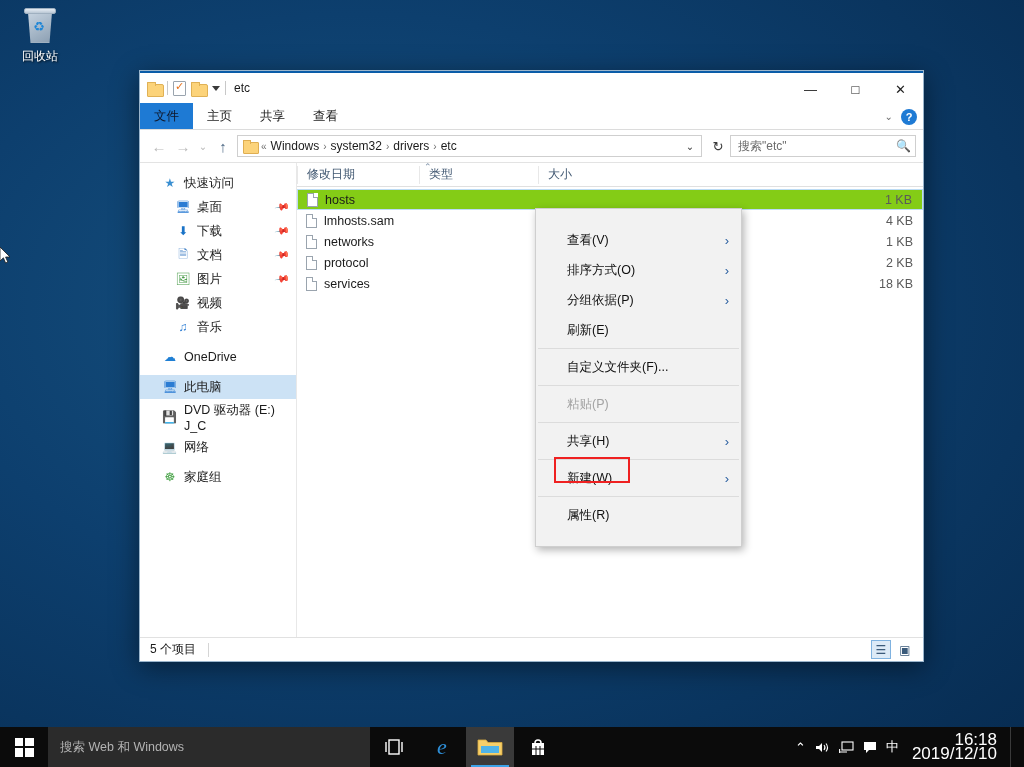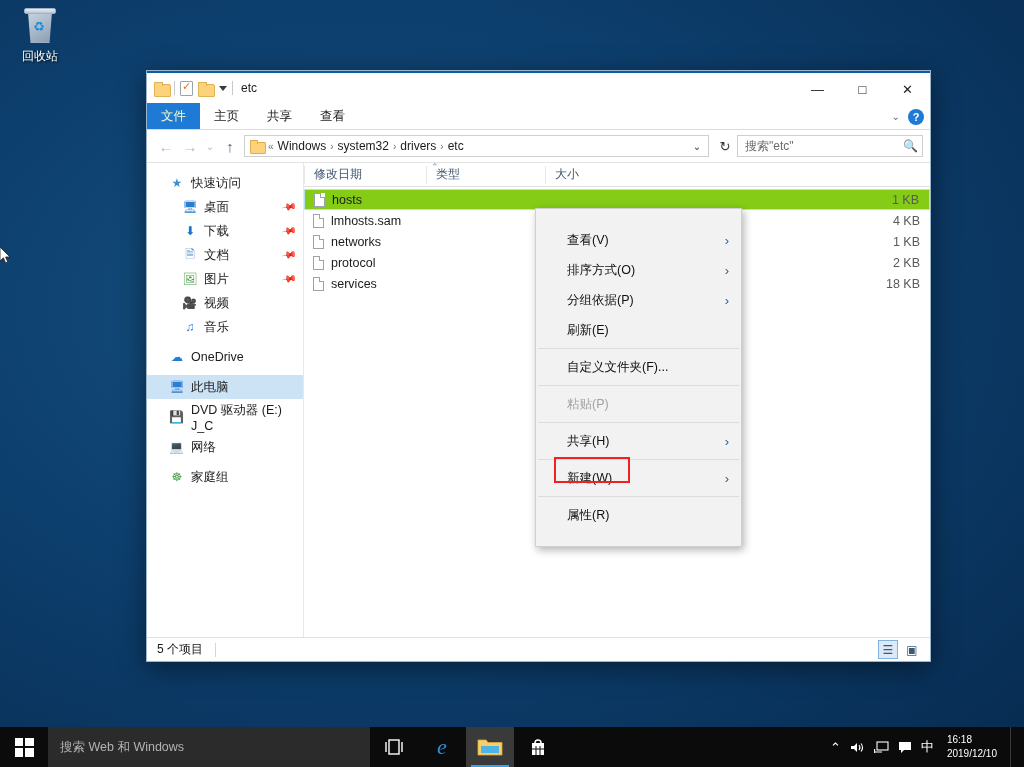--- a/index.html
+++ b/index.html
@@ -45,21 +45,21 @@
     text-shadow: 1px 1px 2px rgba(0,0,0,.85);
     line-height: 14px;
   }
   #mouse-cursor {
     position: absolute; left: 0px; top: 247px;
     width: 12px; height: 18px;
   }
 
   
   #explorer-window {
-    position: absolute; left: 146px; top: 70px;
+    position: absolute; left: 139px; top: 70px;
     width: 785px; height: 592px;
     background: #ffffff;
     border: 1px solid #9ab5cc;
     box-shadow: 0 6px 26px rgba(0,0,0,.45);
     display: flex; flex-direction: column;
   }
   .titlebar {
     height: 32px; background:#ffffff;
     border-top: 2px solid #0a5ca8;
     display: flex; align-items: center;
@@ -103,21 +103,21 @@
 
   .ribbon-tabs {
     height: 27px; background:#ffffff; display:flex; align-items:stretch;
     border-bottom: 1px solid #dcdcdc;
     position: relative;
   }
   .rtab {
     padding: 0 14px; display:flex; align-items:center;
     font-size: 12.5px; color:#222;
   }
-  .rtab.active { background:#1e7ad4; color:#fef9c3; }
+  .rtab.active { background:#1e7ad4; color:#0f172a; }
   .ribbon-right {
     position:absolute; right: 6px; top:0; height:27px; display:flex; align-items:center; gap:8px;
   }
   .ribbon-chevron { font-size:10px; color:#6a6a6a; }
   .help-badge {
     width:16px;height:16px;border-radius:50%;background:#1e7ad4;color:#fff;
     font-size:11px;font-weight:bold;display:flex;align-items:center;justify-content:center;
   }
 
   .addressbar {
@@ -258,21 +258,21 @@
   .tb-app {
     width: 48px; height:40px; display:flex;align-items:center;justify-content:center;
     position:relative;
   }
   .tb-app.active { background:#3a3a3a; }
   .tb-app.active:after {
     content:""; position:absolute; left:5px; bottom:0; width:38px; height:2px; background:#3ba2e8;
   }
   .tray { margin-left:auto; display:flex; align-items:center; gap:9px; padding-right: 8px; height:40px;}
   .tray-ico { color:#ffffff; font-size:13px; display:flex; align-items:center; }
-  .clock { color:#ffffff; font-size:10px; text-align:left; line-height:14px; padding-left:4px;}
+  .clock { color:#ffffff; font-size:17px; text-align:right; line-height:14px; padding-left:4px;}
   .tb-edge { width:6px; height:40px; border-left:1px solid #3a3a3a; margin-left:4px;}
 </style>
 </head>
 <body>
 
 <div id="desktop-icon-recycle-bin">
   <div class="rb-glyph">
     <div class="rb-body"></div>
     <div class="rb-lid"></div>
     <div class="rb-sym">♻</div>

